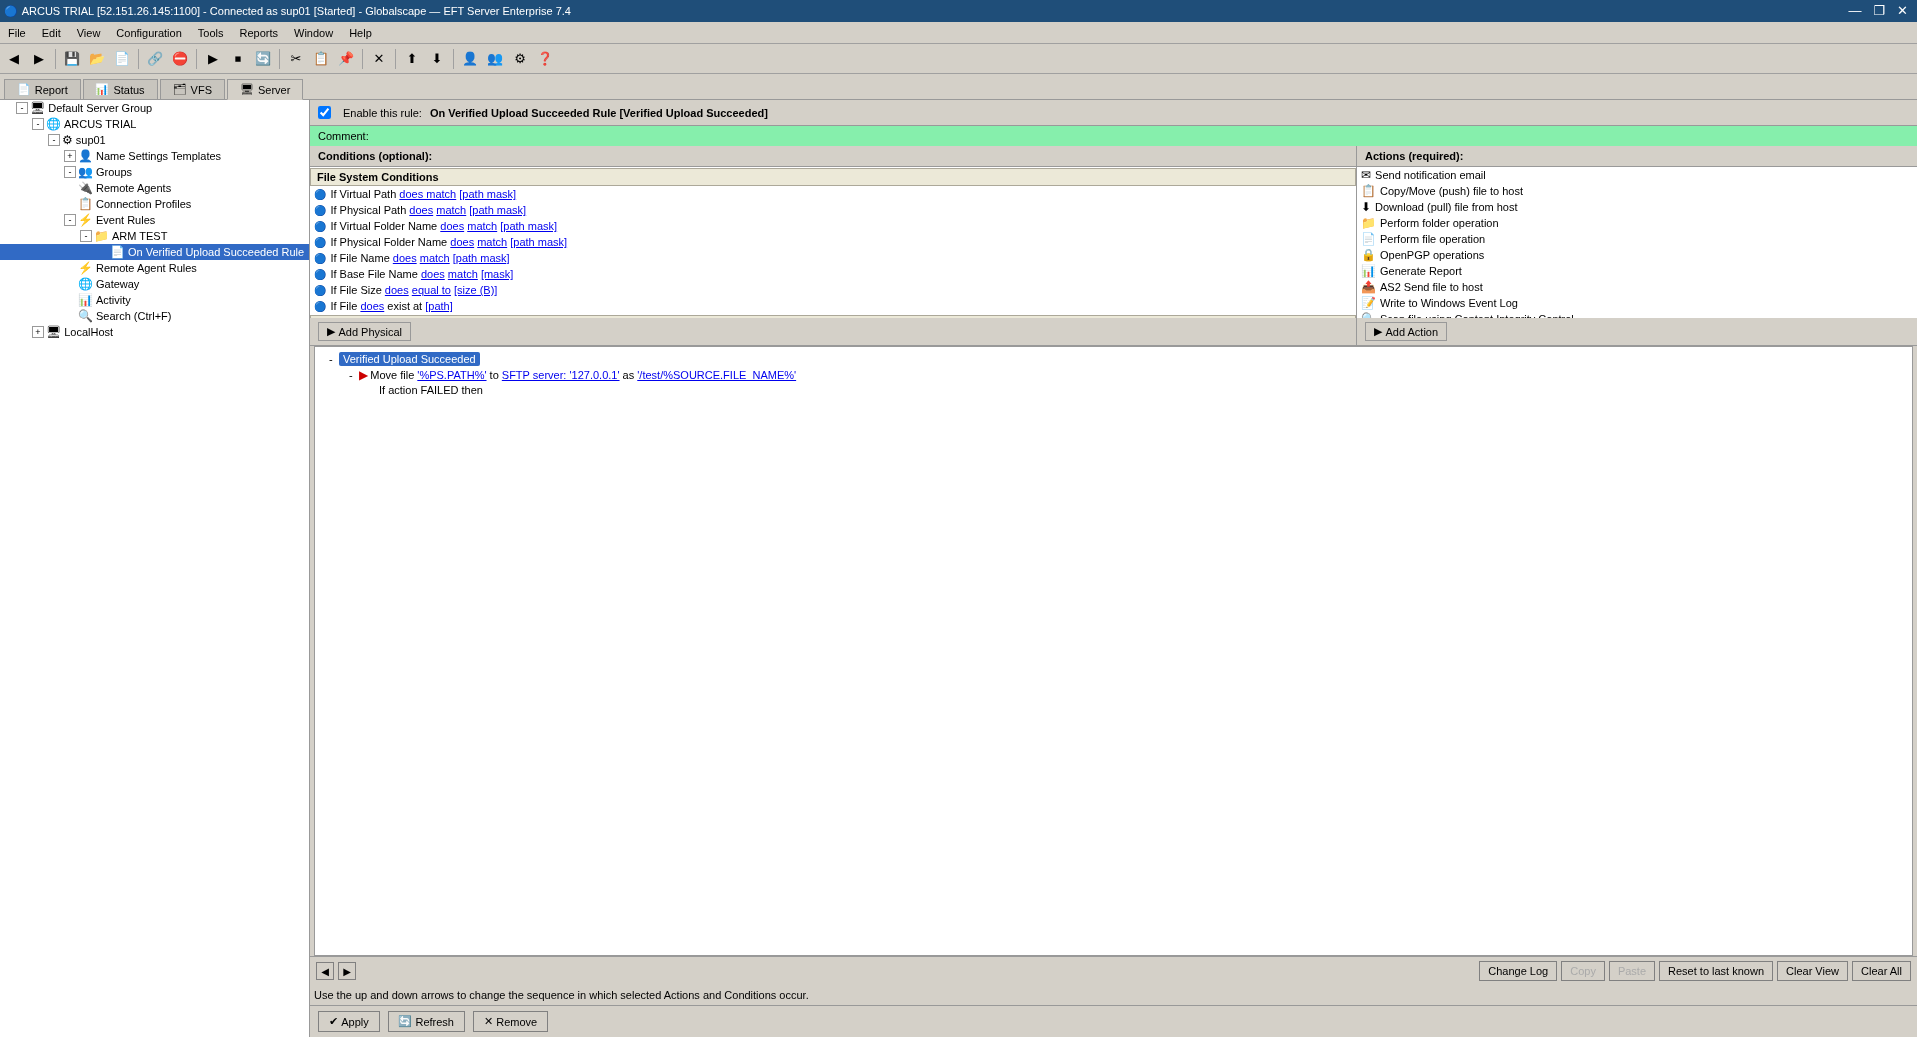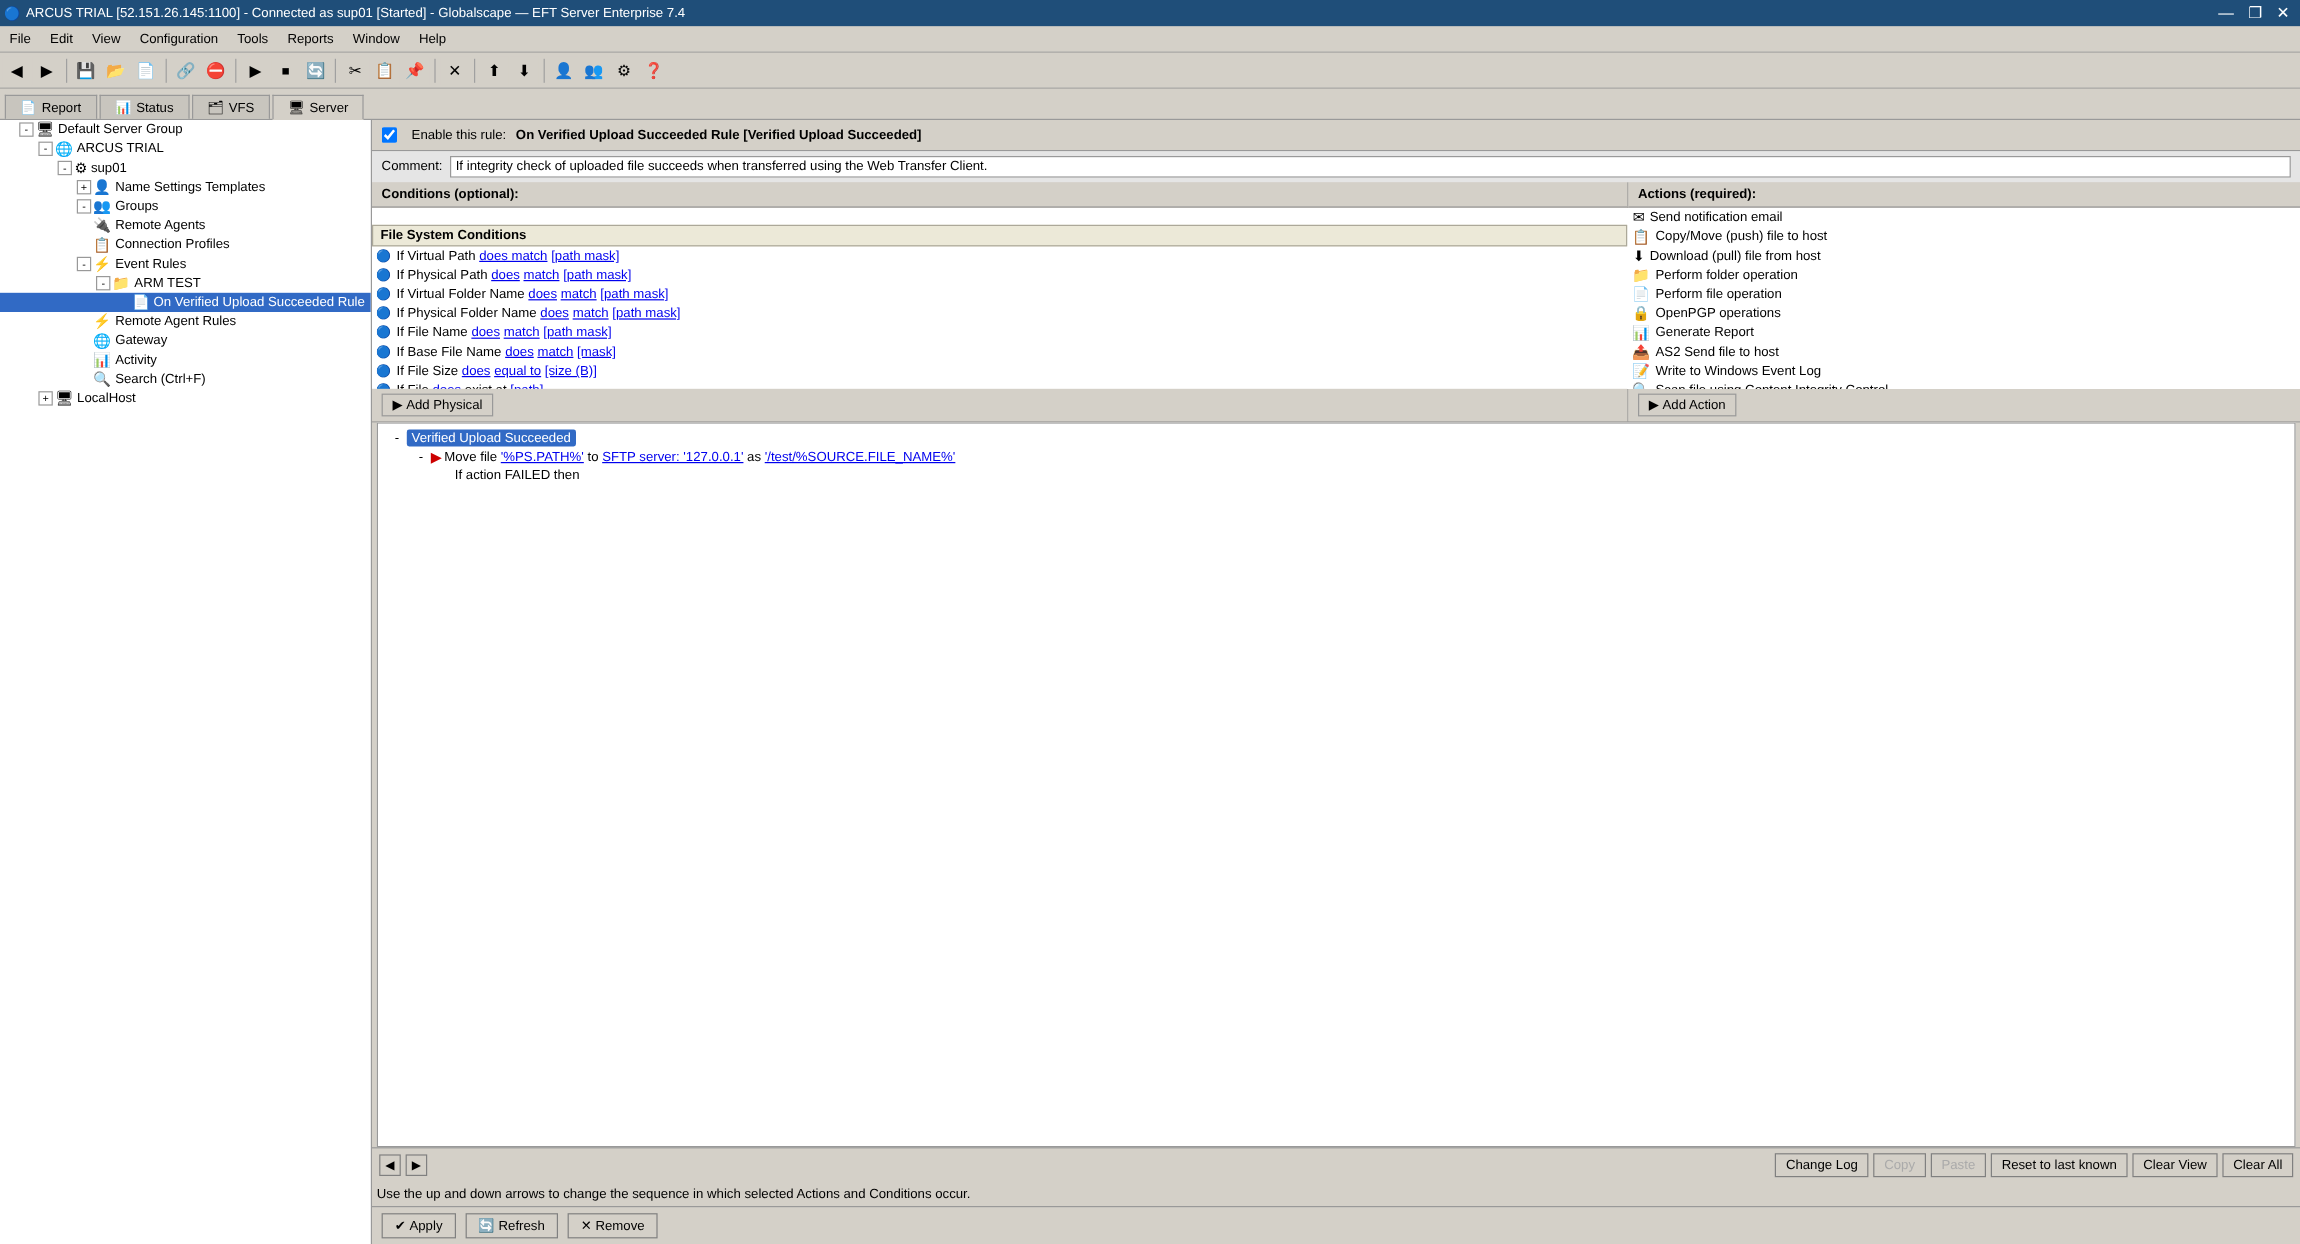--- a/index.html
+++ b/index.html
@@ -35,21 +35,21 @@
     .tree-indent { display: inline-block; width: 16px; flex-shrink: 0; }
     .tree-expand { display: inline-block; width: 12px; height: 12px; border: 1px solid #999; background: #fff; text-align: center; line-height: 10px; font-size: 9px; cursor: pointer; flex-shrink: 0; margin-right: 2px; color: #000; }
     .tree-icon { font-size: 12px; margin-right: 3px; flex-shrink: 0; }
     .tree-label { font-size: 11px; }
     
     
     .right-panel { flex: 1; display: flex; flex-direction: column; overflow: hidden; background: #d4d0c8; }
     
     
     .rule-header { background: #d4d0c8; padding: 6px 8px; border-bottom: 1px solid #999; display: flex; align-items: center; gap: 8px; }
-    .rule-comment { background: #e5e5e5; padding: 4px 8px; display: flex; align-items: center; gap: 6px; font-size: 11px; }
+    .rule-comment { background: #86efac; padding: 4px 8px; display: flex; align-items: center; gap: 6px; font-size: 11px; }
     .comment-input { flex: 1; border: 1px solid #999; background: #fff; padding: 2px 4px; font-size: 11px; }
     
     
     .conditions-actions { display: flex; flex: 0 0 auto; height: 200px; border-bottom: 1px solid #999; }
     .conditions-panel { flex: 1; border-right: 1px solid #999; display: flex; flex-direction: column; }
     .panel-header { background: #d4d0c8; padding: 4px 8px; font-size: 11px; font-weight: bold; border-bottom: 1px solid #999; }
     .conditions-list { flex: 1; overflow-y: auto; background: #fff; }
     .condition-item { display: flex; align-items: center; padding: 1px 4px; font-size: 11px; cursor: pointer; min-height: 16px; }
     .condition-icon { font-size: 10px; margin-right: 4px; color: #0070c0; flex-shrink: 0; }
     .condition-text a { color: #0000ee; text-decoration: underline; cursor: pointer; }
@@ -78,21 +78,21 @@
     
     
     .action-bar { background: #d4d0c8; border-top: 1px solid #999; padding: 5px 8px; display: flex; gap: 8px; }
     .apply-btn { background: #d4d0c8; border: 1px solid #808080; padding: 3px 10px; font-size: 11px; cursor: pointer; display: flex; align-items: center; gap: 3px; }
     
     
     ::-webkit-scrollbar { width: 12px; height: 12px; }
     ::-webkit-scrollbar-track { background: #d4d0c8; }
     ::-webkit-scrollbar-thumb { background: #a0a0a0; border: 1px solid #888; }
     
-    .section-divider { background: #ece9d8; border: 1px solid #aca899; padding: 2px 6px; font-size: 11px; font-weight: bold; margin-top: 14px; }
+    .section-divider { background: #ece9d8; border: 1px solid #aca899; padding: 2px 6px; font-size: 11px; font-weight: bold; margin-top: 1px; }
     
     .checkbox { margin-right: 4px; }
   </style>
 </head>
 <body>
 
 <div class="title-bar">
   <div class="title-bar-left">
     <span>🔵</span>
     <span>ARCUS TRIAL [52.151.26.145:1100] - Connected as sup01 [Started] - Globalscape — EFT Server Enterprise 7.4</span>
@@ -317,21 +317,20 @@
   <div class="right-panel">
 
     <div class="rule-header">
       <input type="checkbox" checked="" class="checkbox" style="">
       <span>Enable this rule:</span>
       <span style="font-weight:bold;">On Verified Upload Succeeded Rule [Verified Upload Succeeded]</span>
     </div>
 
     <div class="rule-comment">
       <span>Comment:</span>
-      <input type="text" class="comment-input" value="If integrity check of uploaded file succeeds when transferred using the Web Transfer Client." style="">
     </div>
 
     <div class="conditions-actions">
 
       <div class="conditions-panel">
         <div class="panel-header">Conditions (optional):</div>
         <div class="conditions-list">
           <div class="section-divider">File System Conditions</div>
 
           <div class="condition-item">

